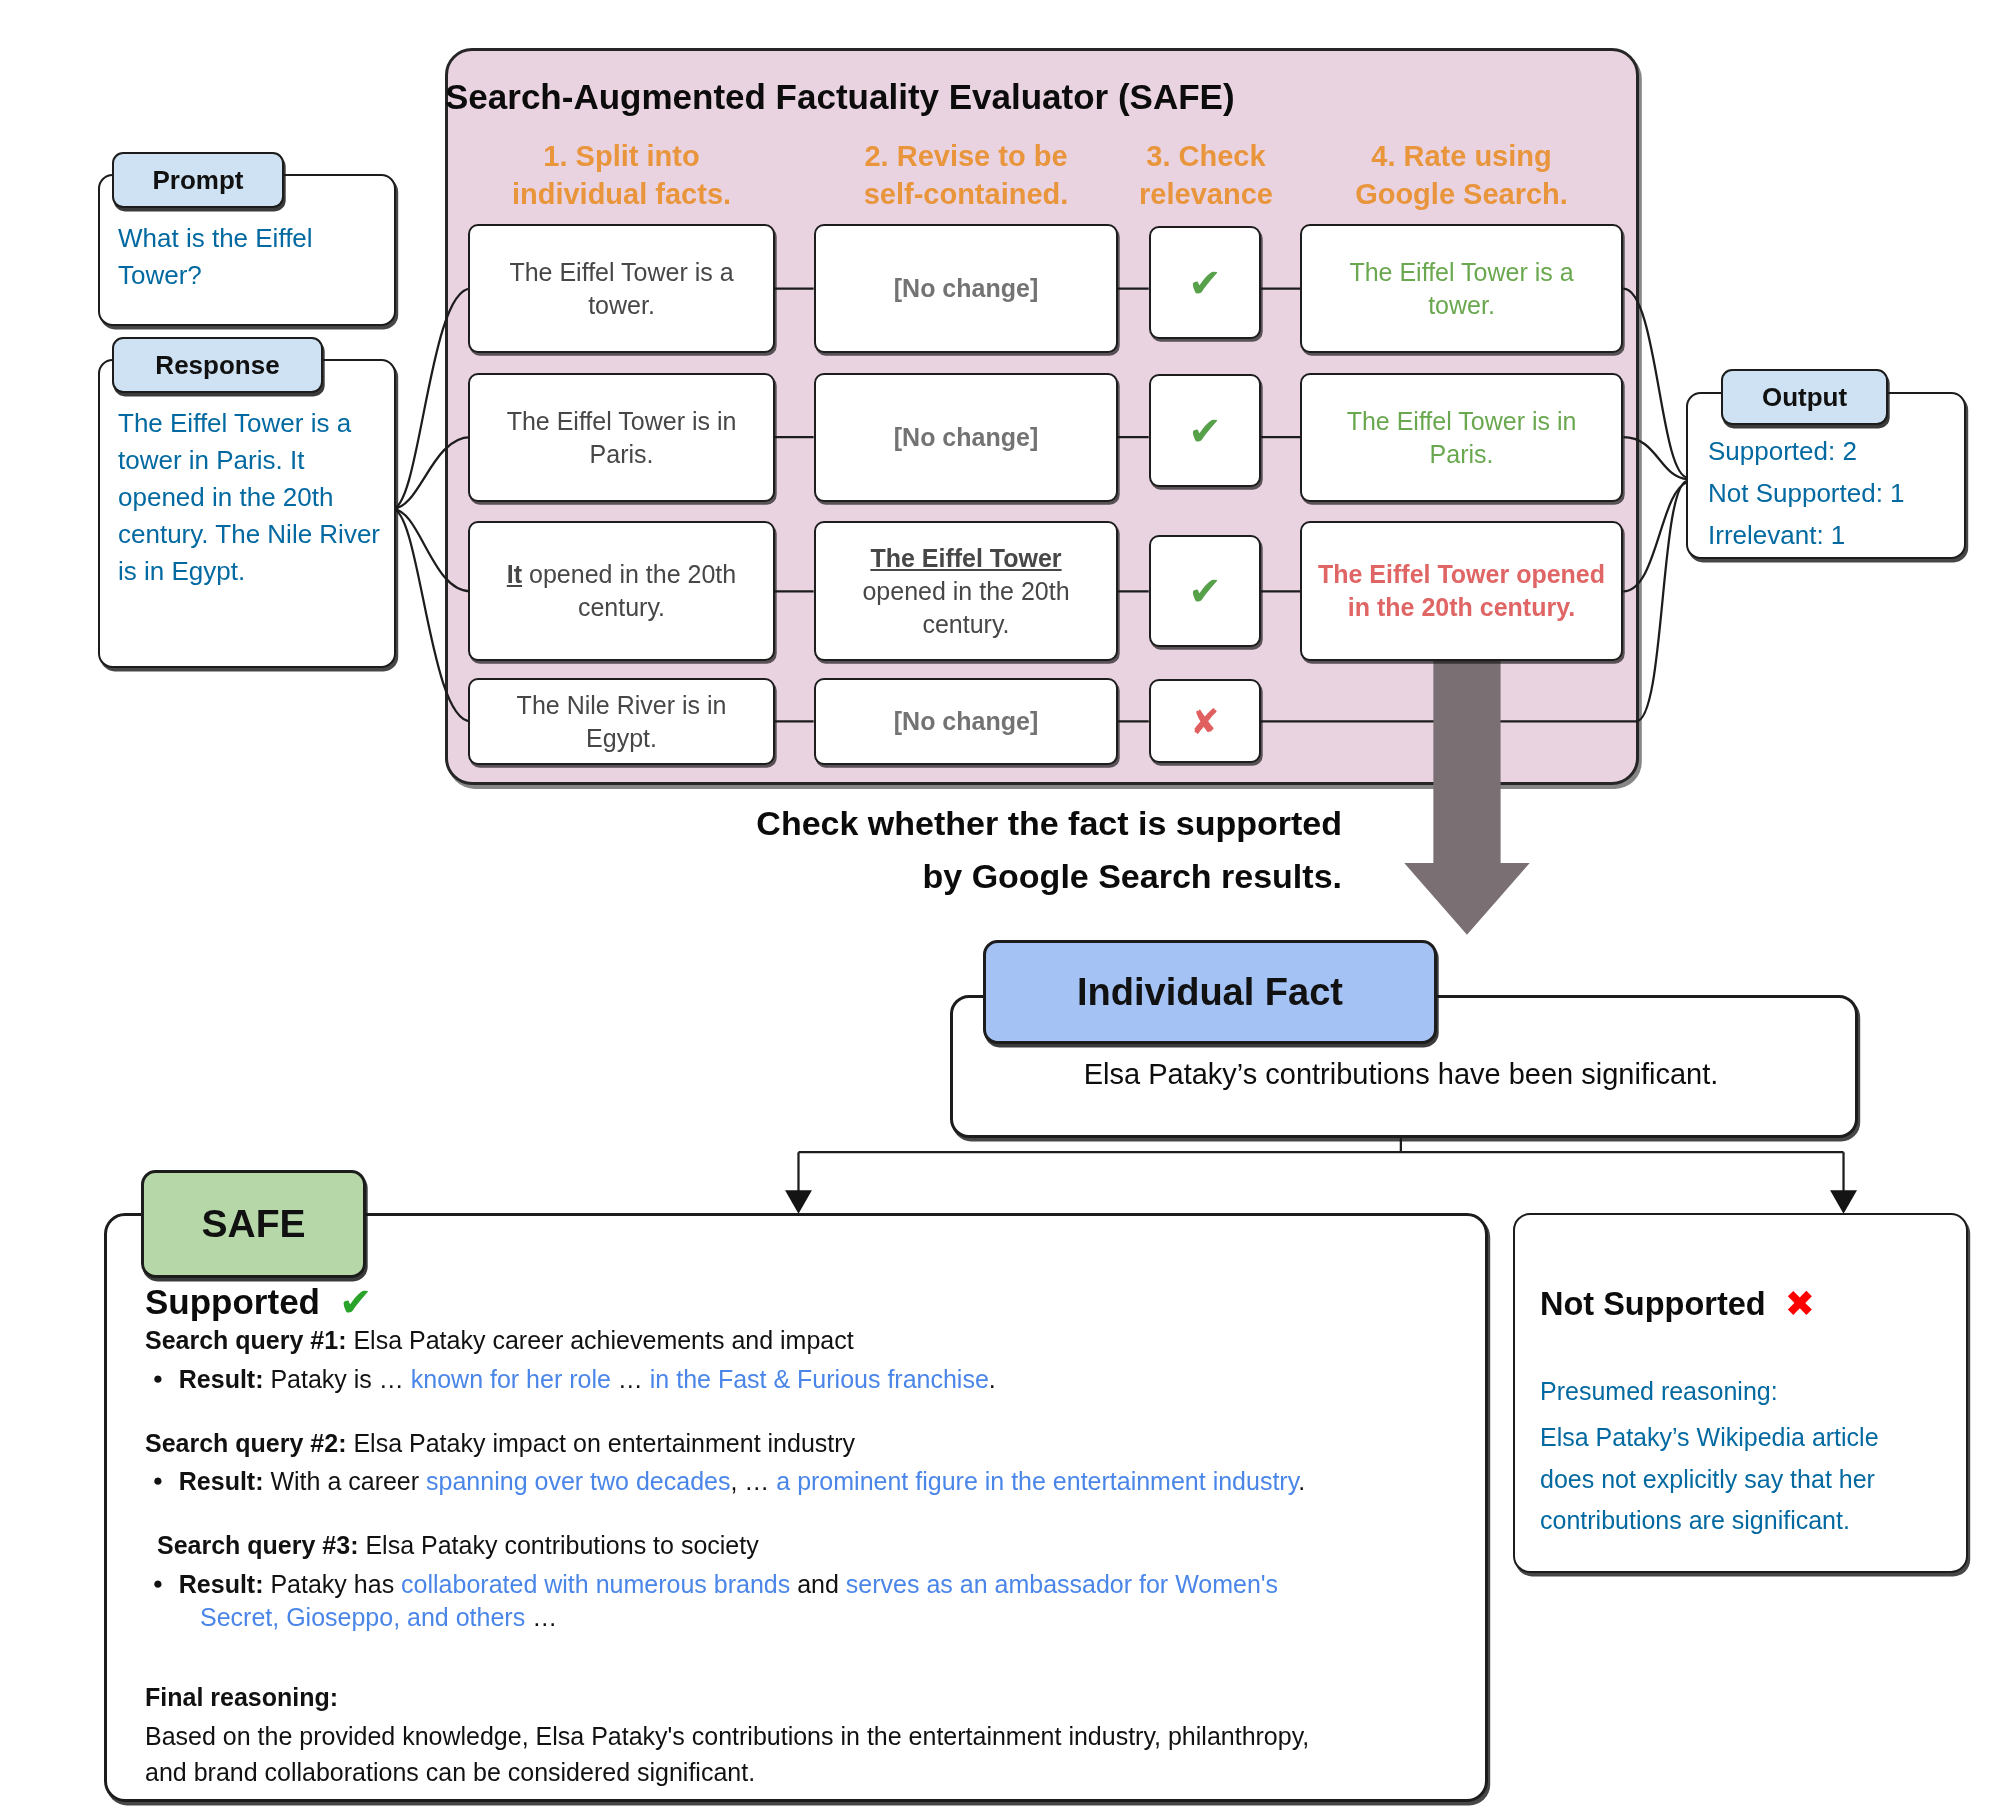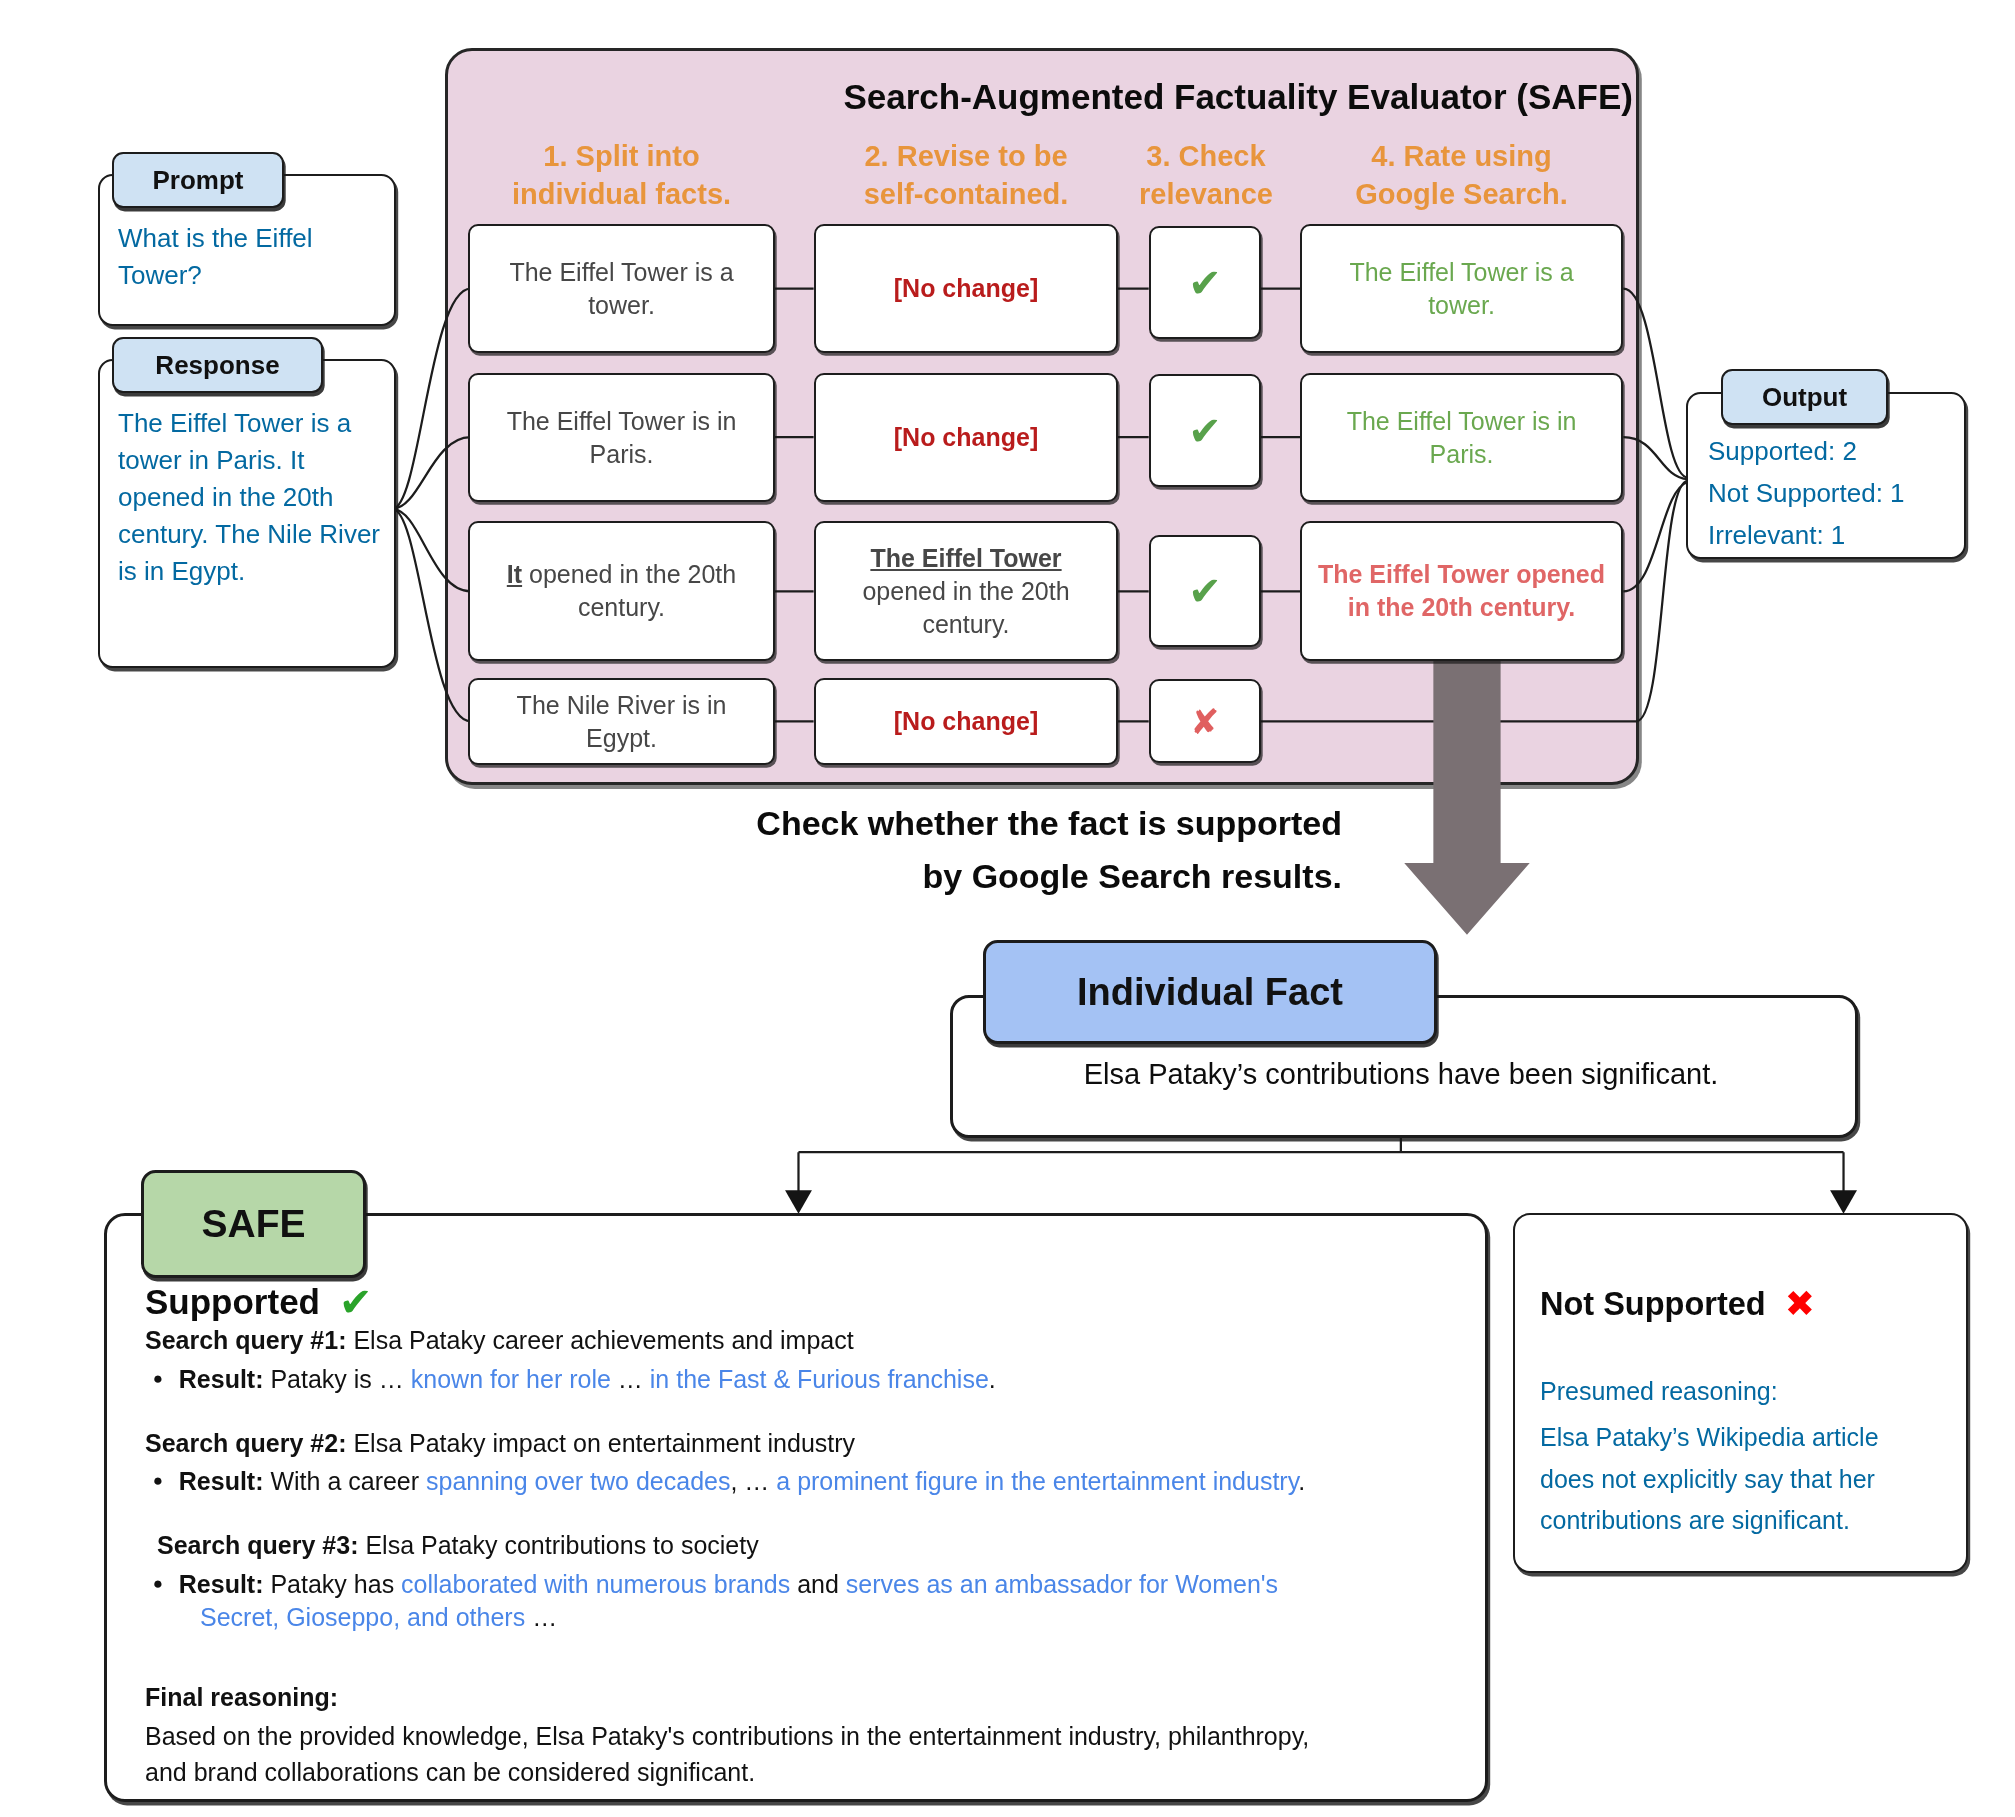--- a/index.html
+++ b/index.html
@@ -15,42 +15,42 @@
   .panel{position:absolute;background:#ffffff;border:2.8px solid #1c1c1c;border-radius:14.6px;
          box-shadow:2.2px 3.4px 0 rgba(25,25,25,.8);z-index:3;}
   .tag{position:absolute;display:flex;align-items:center;justify-content:center;
        border:2.8px solid #1c1c1c;border-radius:11.2px;font-weight:700;color:#111;
        box-shadow:1.7px 3.4px 0 rgba(25,25,25,.85);z-index:4;}
   .tag.blue{background:#cfe2f3;}
   .tag.midblue{background:#a4c2f4;}
   .tag.green{background:#b6d7a8;}
 
   
-  .ev-title{position:absolute;left:445px;top:77px;width:1188px;text-align:right;
+  .ev-title{position:absolute;left:445px;top:77px;width:1188px;text-align:left;
             font-size:35px;font-weight:700;color:#0c0c0c;z-index:3;}
   .col-head{position:absolute;text-align:center;font-size:29px;font-weight:700;color:#e8953c;
             line-height:1.32;z-index:3;}
   .col-head span{display:block;}
   .ch1{left:468px;width:307px;top:137px;}
   .ch2{left:814px;width:304px;top:137px;}
   .ch3{left:1126px;width:160px;top:137px;}
   .ch4{left:1300px;width:323px;top:137px;}
 
   
   .fact{position:absolute;background:#fff;border:2.2px solid #1d1d1d;border-radius:10px;
         box-shadow:1.7px 2.8px 0 rgba(25,25,25,.7);display:flex;align-items:center;justify-content:center;
         text-align:center;font-size:25px;line-height:1.32;color:#474747;padding:0 11.2px;
         box-sizing:border-box;z-index:3;}
   .c1{left:468px;width:307px;} .c2{left:814px;width:304px;}
   .c3{left:1149px;width:112px;} .c4{left:1300px;width:323px;}
   .r1{top:224px;height:129px;} .r2{top:373px;height:129px;}
   .r3{top:521px;height:140px;} .r4{top:678px;height:87px;}
   .c3.r1{top:226px;height:113px;} .c3.r2{top:374px;height:113px;}
   .c3.r3{top:535px;height:112px;} .c3.r4{top:679px;height:84px;}
-  .nochange{color:#b91c1c;font-weight:700;}
+  .nochange{color:#737373;font-weight:700;}
   .green-text{color:#6aa84f;}
   .red-text{color:#e06666;font-weight:700;}
   .check-glyph{color:#58a14b;font-size:40px;font-weight:700;line-height:1;}
   .cross-glyph{color:#e05f5f;font-size:35px;font-weight:700;line-height:1;}
 
   
   .free-text{position:absolute;color:#0369a1;z-index:4;}
   .prompt-text{left:118px;top:220px;width:269px;font-size:26px;line-height:1.42;}
   .response-text{left:118px;top:405px;width:269px;font-size:26px;line-height:1.42;}
   .output-lines{left:1708px;top:430px;width:247px;font-size:26px;line-height:1.62;}

